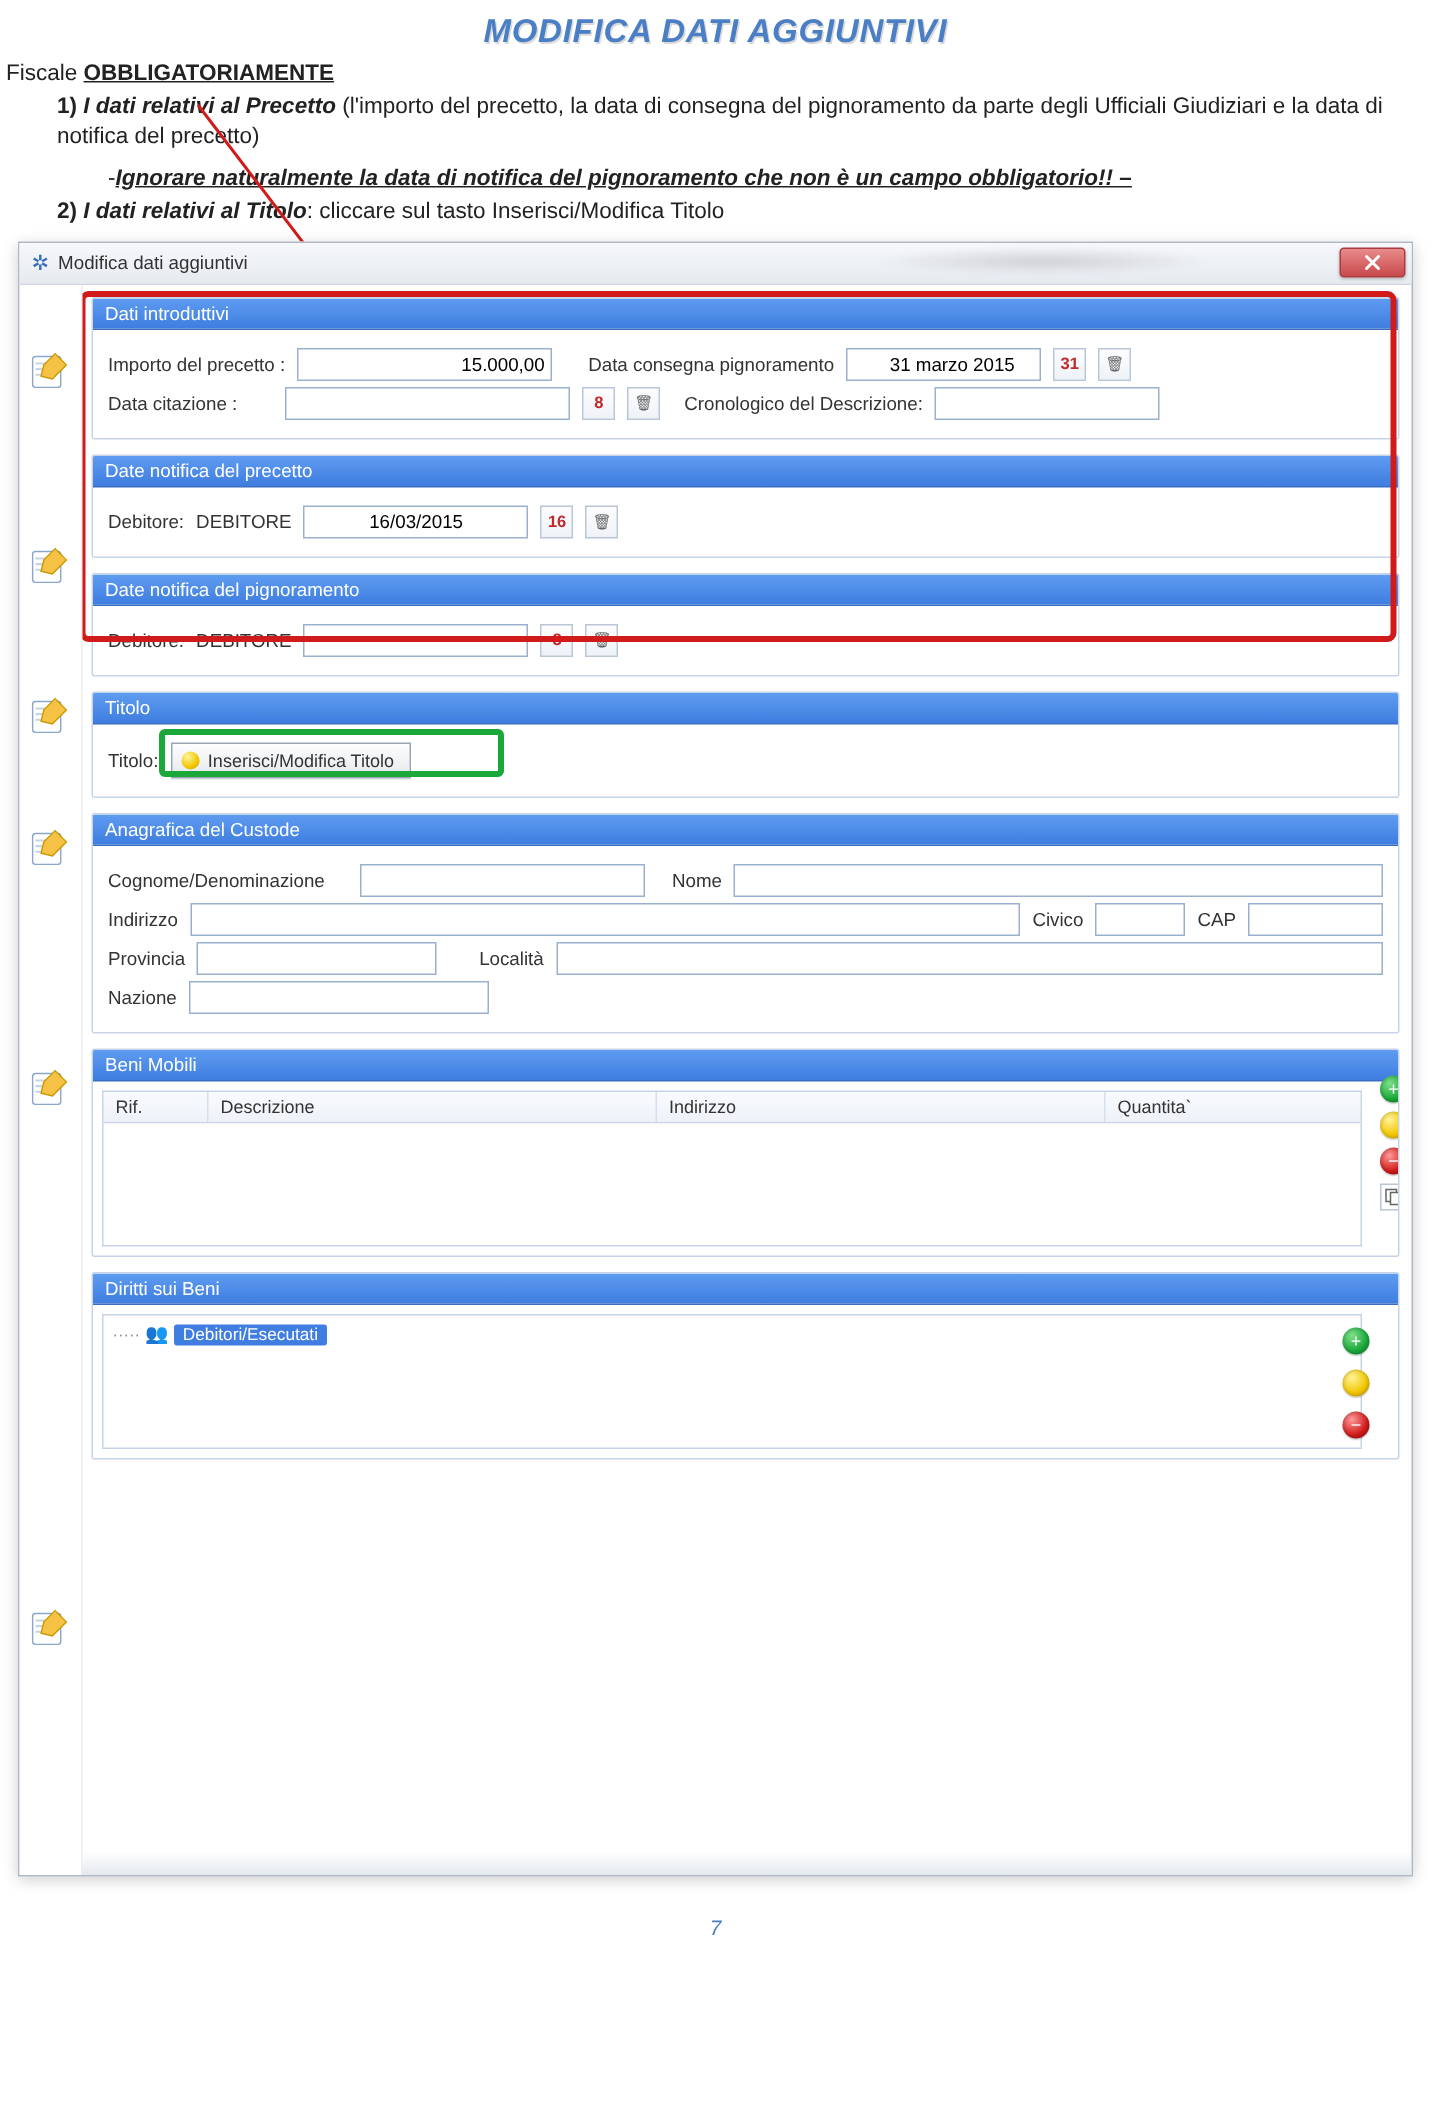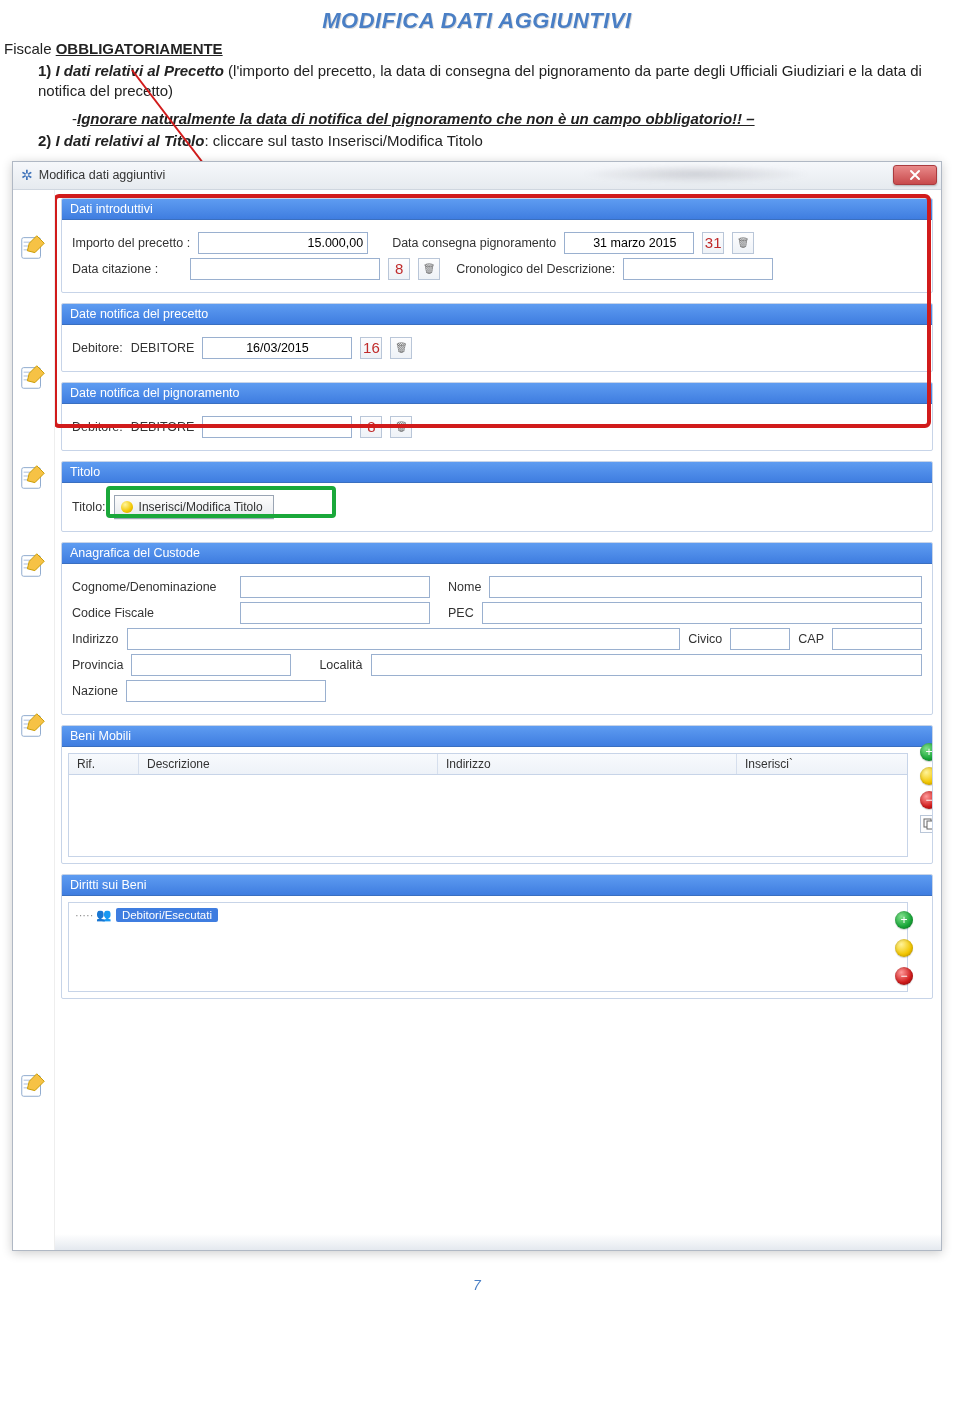--- a/index.html
+++ b/index.html
@@ -131,21 +131,21 @@
   .inp.ra { text-align: right; padding-left: 44px; }
   .icbtn {
     width: 22px; height: 22px;
     border: 1px solid #b9c6d8;
     background: linear-gradient(#fdfdfe,#eef2f7);
     display: inline-flex; align-items: center; justify-content: center;
     font-size: 10px;
     color: #333;
   }
   .trash { color: #666; }
-  .calnum { font-size: 15px; font-weight: 400; color: #c02a2a; }
+  .calnum { font-size: 11px; font-weight: 700; color: #c02a2a; }
 
   .win-red-highlight {
     position: absolute;
     border: 4px solid #d11b1b;
     border-radius: 6px;
     pointer-events: none;
   }
   .win-green-highlight {
     position: absolute;
     border: 4px solid #1aa83a;
@@ -406,26 +406,20 @@
         <div class="groupbox">
           <div class="grouphead">Anagrafica del Custode</div>
           <div class="groupbody">
             <div class="row">
               <span class="lbl" style="width:160px">Cognome/Denominazione</span>
               <input class="inp" style="width: 190px;">
               <span class="lbl" style="margin-left:10px">Nome</span>
               <input class="inp" style="flex: 1 1 0%;">
             </div>
             <div class="row">
-              <span class="lbl" style="width:160px">Codice Fiscale</span>
-              <input class="inp" style="width: 190px;">
-              <span class="lbl" style="margin-left:10px">PEC</span>
-              <input class="inp" style="flex: 1 1 0%;">
-            </div>
-            <div class="row">
               <span class="lbl">Indirizzo</span>
               <input class="inp" style="flex: 1 1 0%;">
               <span class="lbl">Civico</span>
               <input class="inp" style="width: 60px;">
               <span class="lbl">CAP</span>
               <input class="inp" style="width: 90px;">
             </div>
             <div class="row">
               <span class="lbl">Provincia</span>
               <input class="inp" style="width: 160px;">
@@ -439,21 +433,21 @@
           </div>
         </div>
 
         <div class="groupbox" style="position:relative">
           <div class="grouphead">Beni Mobili</div>
           <div class="groupbody" style="padding:6px 24px 6px 6px; position:relative">
             <div class="tablehead">
               <div style="width:70px">Rif.</div>
               <div style="flex:1.2">Descrizione</div>
               <div style="flex:1.2">Indirizzo</div>
-              <div style="width:170px">Inserisci`</div>
+              <div style="width:170px">Quantita`</div>
             </div>
             <div class="tablebody"></div>
             <div class="sidebtns">
               <div class="round green">+</div>
               <div class="round yellow"></div>
               <div class="round red">−</div>
               <div class="copybtn">
                 <svg width="12" height="12" viewBox="0 0 12 12">
                     <rect x="1" y="1" width="7" height="8" fill="none" stroke="#666"></rect>
                     <rect x="4" y="3" width="7" height="8" fill="#fff" stroke="#666"></rect>

